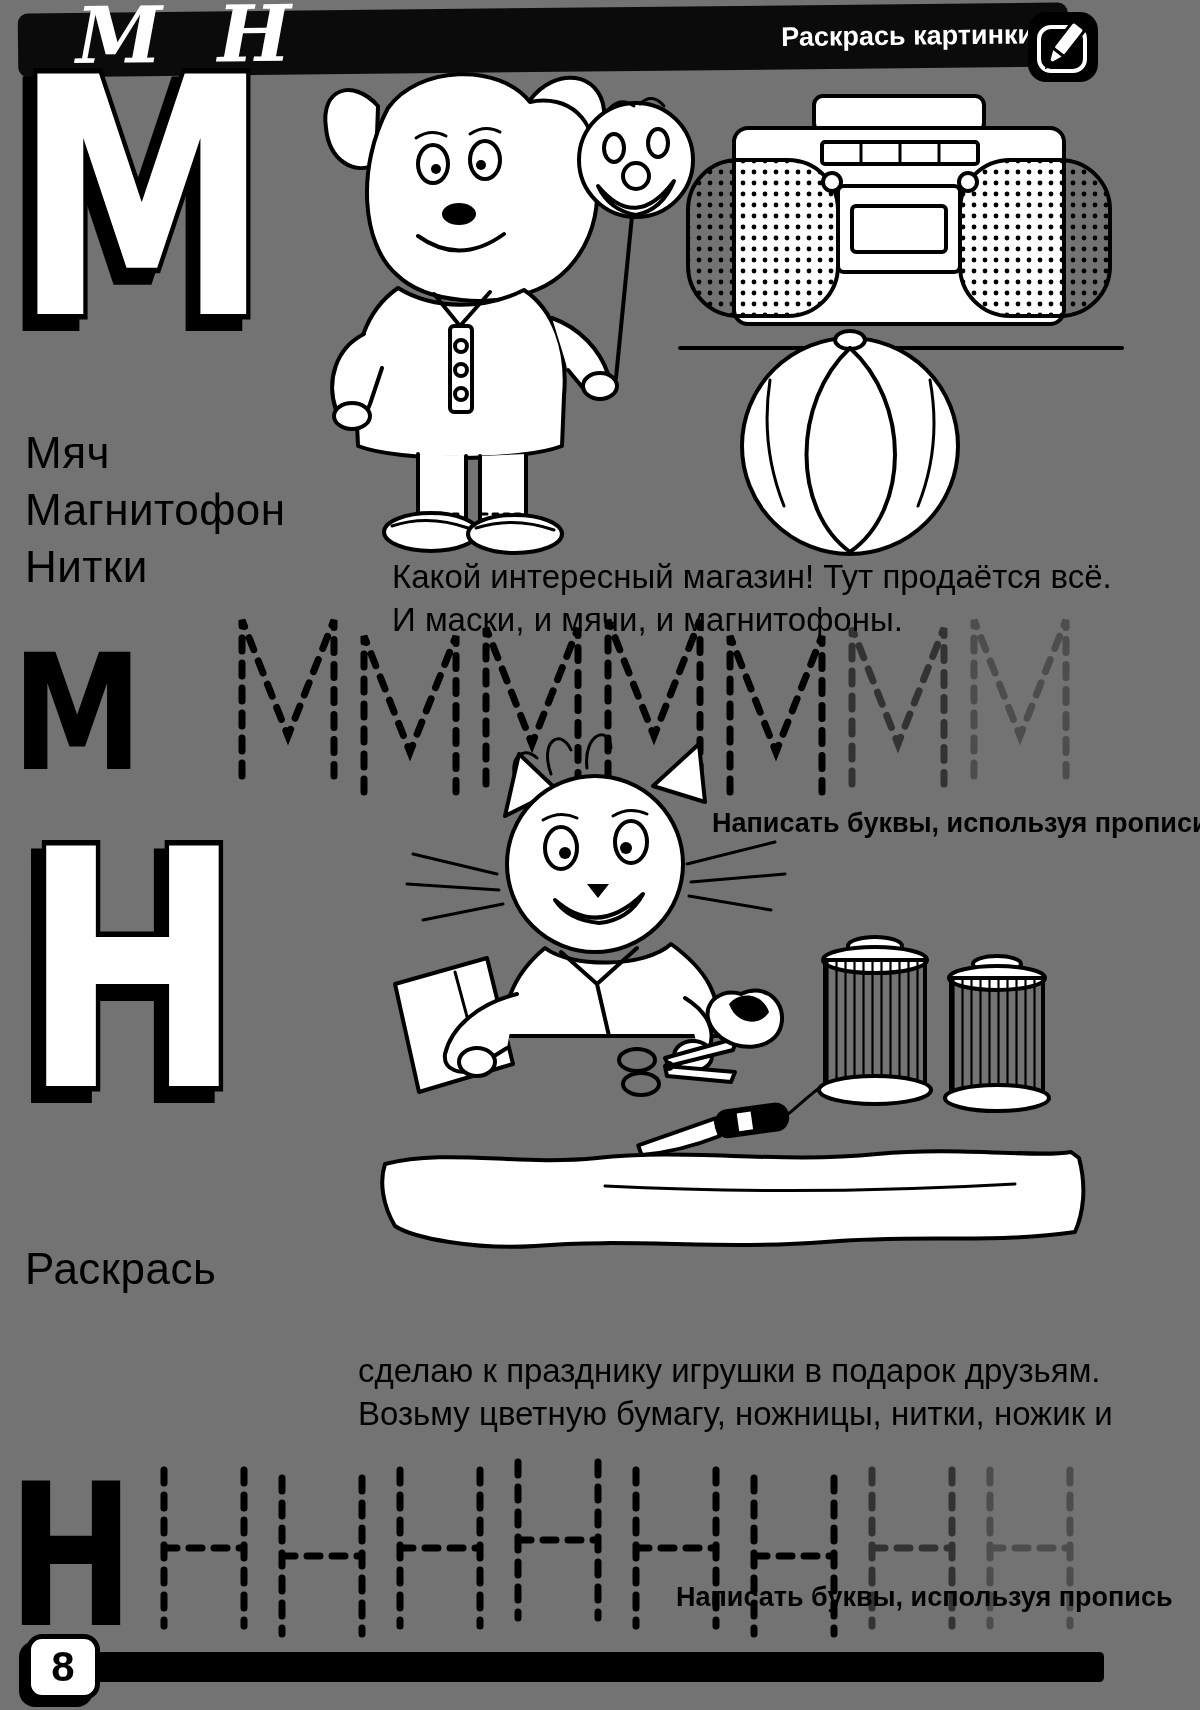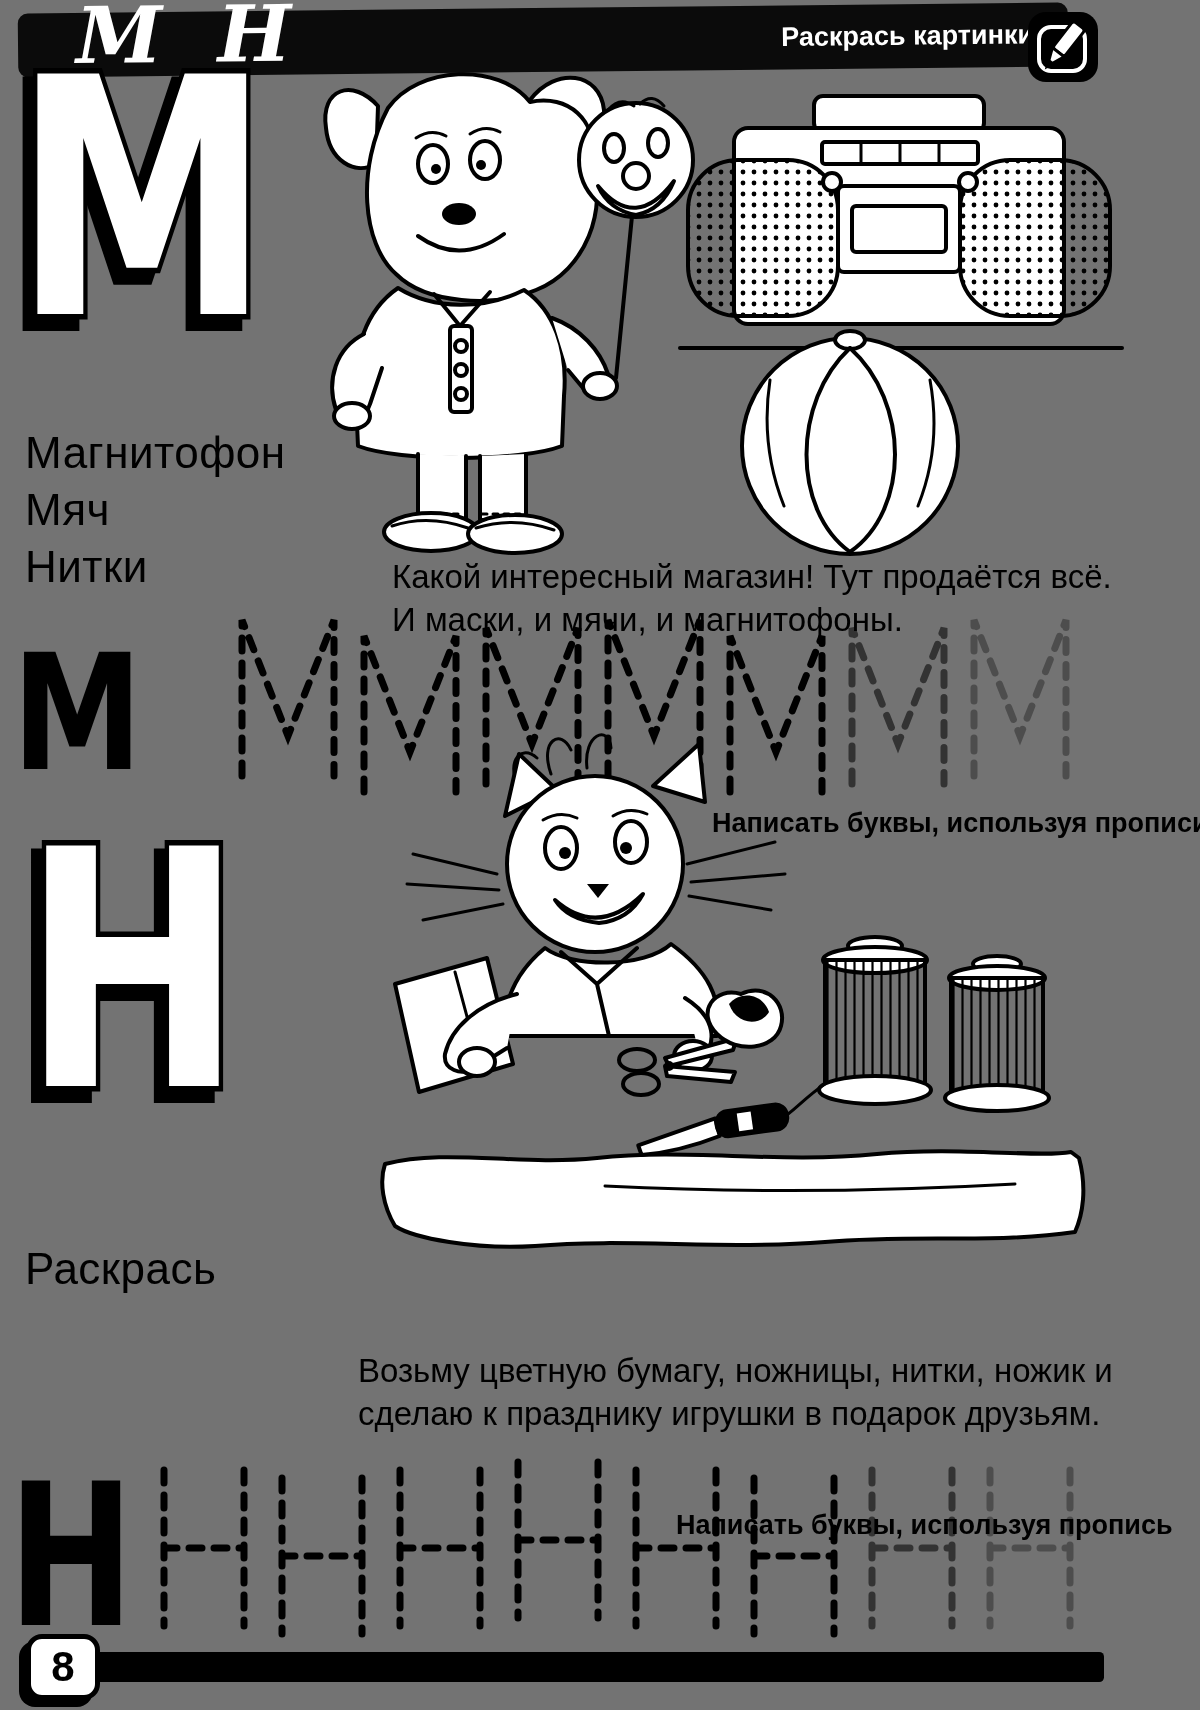--- a/index.html
+++ b/index.html
@@ -132,22 +132,22 @@
     <circle class="ink" cx="296" cy="92" r="9"></circle>
     <path class="inkline" stroke-width="5" d="M8,258 L450,258"></path>
     <circle class="ink" cx="178" cy="356" r="108"></circle>
     <ellipse class="ink" cx="178" cy="250" rx="15" ry="9"></ellipse>
     <path class="inkline" d="M178,258 C120,312 120,420 178,462"></path>
     <path class="inkline" d="M178,258 C238,312 238,420 178,462"></path>
     <path class="inkline thin" d="M98,290 Q88,356 112,416 M258,290 Q270,356 246,416"></path>
   </svg>
 
   <div class="word-list" style="left:25px;top:424px">
+    <div>Мяч</div>
     <div>Магнитофон</div>
-    <div>Мяч</div>
     <div>Нитки</div>
   </div>
 
   <div class="sentence" style="left:392px;top:556px">
     <div>Какой интересный магазин! Тут продаётся всё.</div>
     <div>И маски, и мячи, и магнитофоны.</div>
   </div>
 
   <div class="solid-trace solid-m">М</div>
   <div class="trace-strip strip-m">
@@ -244,22 +244,22 @@
       <rect x="362" y="382" width="72" height="26" rx="12" fill="#000" stroke="#000" stroke-width="3"></rect>
       <rect x="384" y="386" width="14" height="18" fill="#fff"></rect>
     </g>
   </svg>
 
   <div class="word-list" style="left:25px;top:1240px">
     <div>Раскрась</div>
   </div>
 
   <div class="sentence" style="left:358px;top:1350px">
+    <div>сделаю к празднику игрушки в подарок друзьям.</div>
     <div>Возьму цветную бумагу, ножницы, нитки, ножик и</div>
-    <div>сделаю к празднику игрушки в подарок друзьям.</div>
   </div>
 
   <div class="solid-trace solid-n">Н</div>
   <div class="trace-strip strip-n">
     <svg width="104" height="172" viewBox="0 0 104 172">
         <path d="M12,8 V164 M92,8 V164 M12,86 H92"></path>
       </svg>
     <svg class="t-dn" width="104" height="172" viewBox="0 0 104 172">
         <path d="M12,8 V164 M92,8 V164 M12,86 H92"></path>
       </svg>
@@ -275,20 +275,20 @@
     <svg class="t-dn" width="104" height="172" viewBox="0 0 104 172">
         <path d="M12,8 V164 M92,8 V164 M12,86 H92"></path>
       </svg>
     <svg class="f1" width="104" height="172" viewBox="0 0 104 172">
         <path d="M12,8 V164 M92,8 V164 M12,86 H92"></path>
       </svg>
     <svg class="f2" width="104" height="172" viewBox="0 0 104 172">
         <path d="M12,8 V164 M92,8 V164 M12,86 H92"></path>
       </svg>
   </div>
-  <div class="caption" style="left:676px;top:1510px">Написать буквы, используя пропись</div>
+  <div class="caption" style="left:676px;top:1582px">Написать буквы, используя пропись</div>
 
   <div class="bottom-bar"></div>
   <div class="page-badge">
     <span>8</span>
   </div>
 
 </div>
 
 </body></html>

